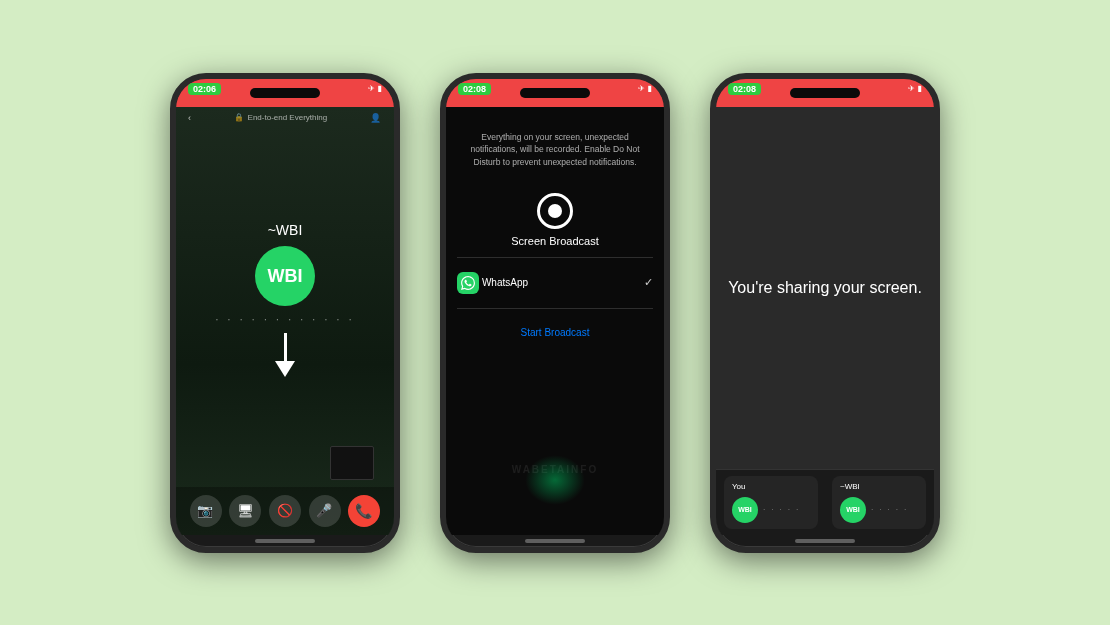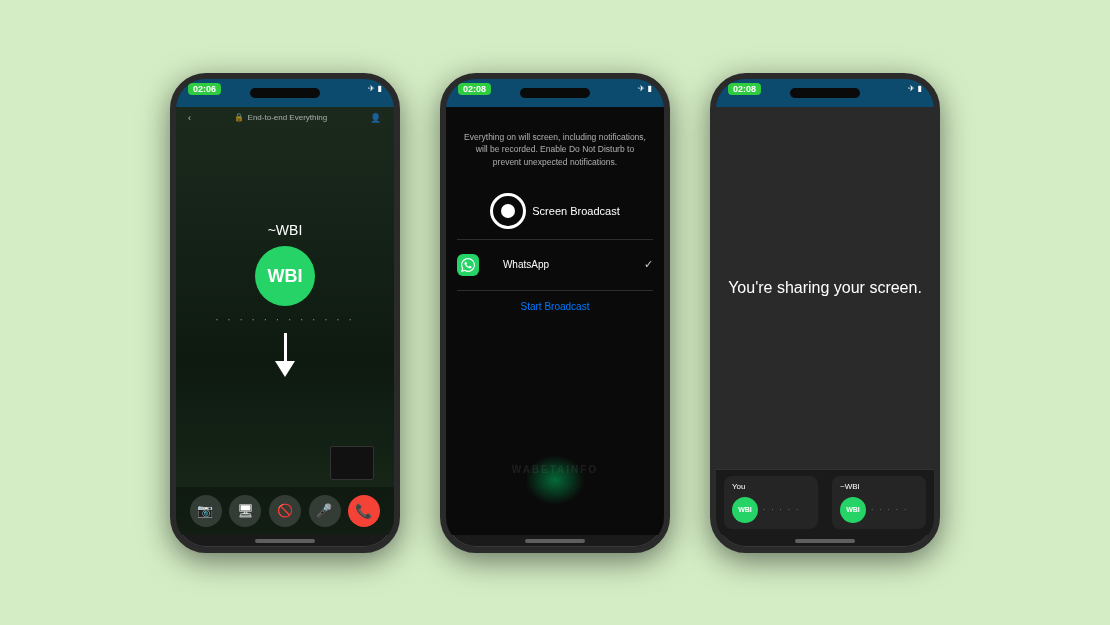--- a/index.html
+++ b/index.html
@@ -26,21 +26,21 @@
       box-shadow: 0 8px 30px rgba(0,0,0,0.5), inset 0 0 0 1px #3a3a3a;
       overflow: hidden;
       display: flex;
       flex-direction: column;
     }
 
     
     .phone-notch {
       width: 100%;
       height: 28px;
-      background: #0c4a6e;
+      background: #ef4444;
       display: flex;
       align-items: center;
       justify-content: center;
       position: relative;
       flex-shrink: 0;
     }
     .notch-pill {
       width: 70px;
       height: 10px;
       background: #0a0a0a;
@@ -208,21 +208,21 @@
     }
     .broadcast-warning {
       text-align: center;
       color: rgba(255,255,255,0.65);
       font-size: 8.5px;
       line-height: 1.5;
       padding: 24px 18px 16px;
     }
     .broadcast-icon-area {
       display: flex;
-      flex-direction: row;
+      flex-direction: column;
       align-items: center;
       gap: 6px;
       margin-top: 8px;
     }
     .broadcast-record-icon {
       width: 36px;
       height: 36px;
       border: 3px solid white;
       border-radius: 50%;
       display: flex;
@@ -249,21 +249,21 @@
     .broadcast-app-row {
       width: 90%;
       display: flex;
       align-items: center;
       justify-content: space-between;
       padding: 4px 0;
     }
     .broadcast-app-left {
       display: flex;
       align-items: center;
-      gap: 24px;
+      gap: 3px;
     }
     .wa-icon-small {
       width: 22px;
       height: 22px;
       background: #25d366;
       border-radius: 6px;
       display: flex;
       align-items: center;
       justify-content: center;
       font-size: 12px;
@@ -273,20 +273,21 @@
       color: white;
       font-size: 10px;
     }
     .check-mark {
       color: rgba(255,255,255,0.8);
       font-size: 11px;
     }
     .start-broadcast-btn {
       color: #007aff;
       font-size: 10px;
+      margin-top: 8px;
     }
     .watermark-overlay {
       position: absolute;
       bottom: 60px;
       left: 50%;
       transform: translateX(-50%);
       color: rgba(255,255,255,0.08);
       font-size: 10px;
       font-weight: 700;
       letter-spacing: 2px;
@@ -432,21 +433,21 @@
     <div class="notch-pill"></div>
     <div class="status-bar">
       <span class="status-time">02:08</span>
       <div class="status-icons">
         <span>✈</span>
         <span>▮</span>
       </div>
     </div>
   </div>
   <div class="phone2-content">
-    <p class="broadcast-warning">Everything on will screen, including notifications, will be recorded. Enable Do Not Disturb to prevent unexpected notifications.</p>
+    <p class="broadcast-warning">Everything on your screen, unexpected notifications, will be recorded. Enable Do Not Disturb to prevent unexpected notifications.</p>
     <div class="broadcast-icon-area">
       <div class="broadcast-record-icon">
         <div class="record-inner"></div>
       </div>
       <span class="broadcast-title">Screen Broadcast</span>
     </div>
     <div class="broadcast-divider"></div>
     <div class="broadcast-app-row">
       <div class="broadcast-app-left">
         <div class="wa-icon-small">

